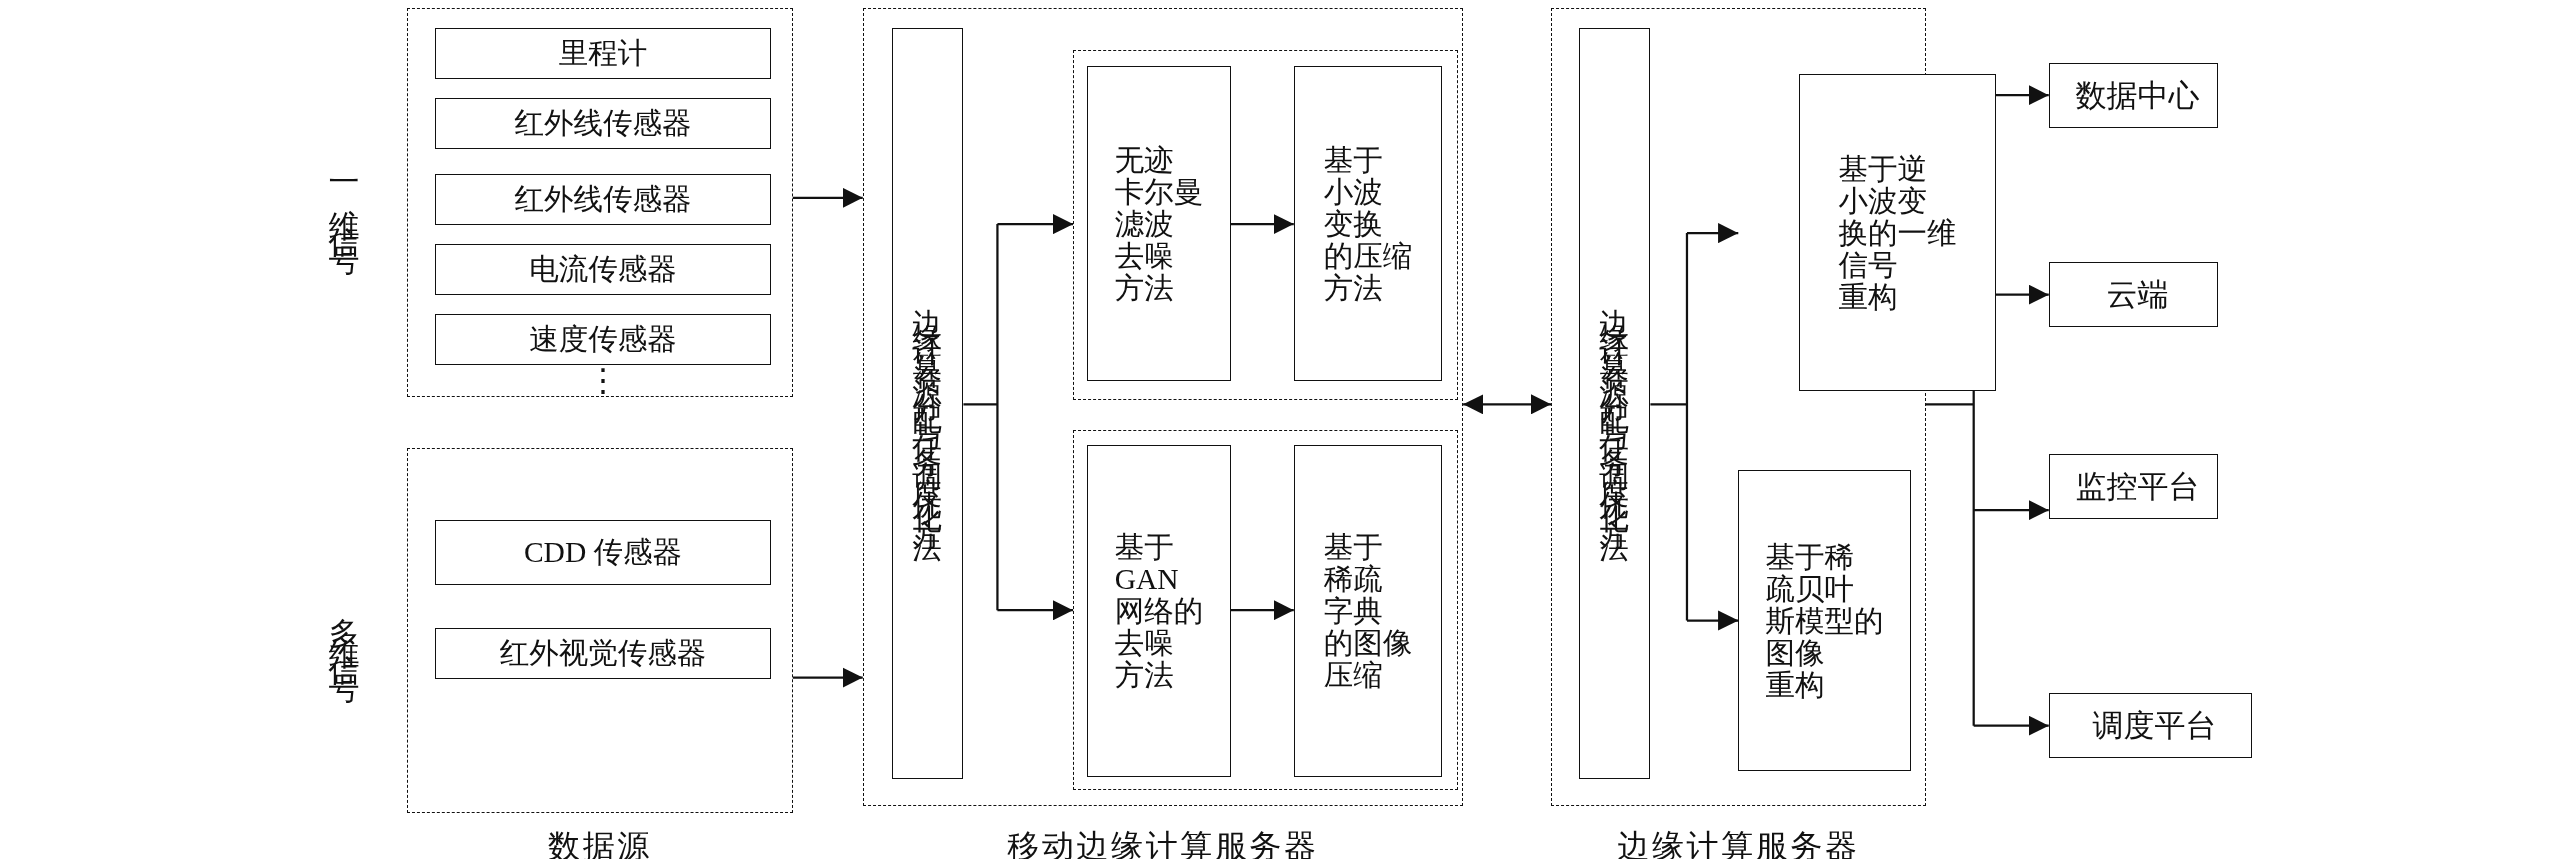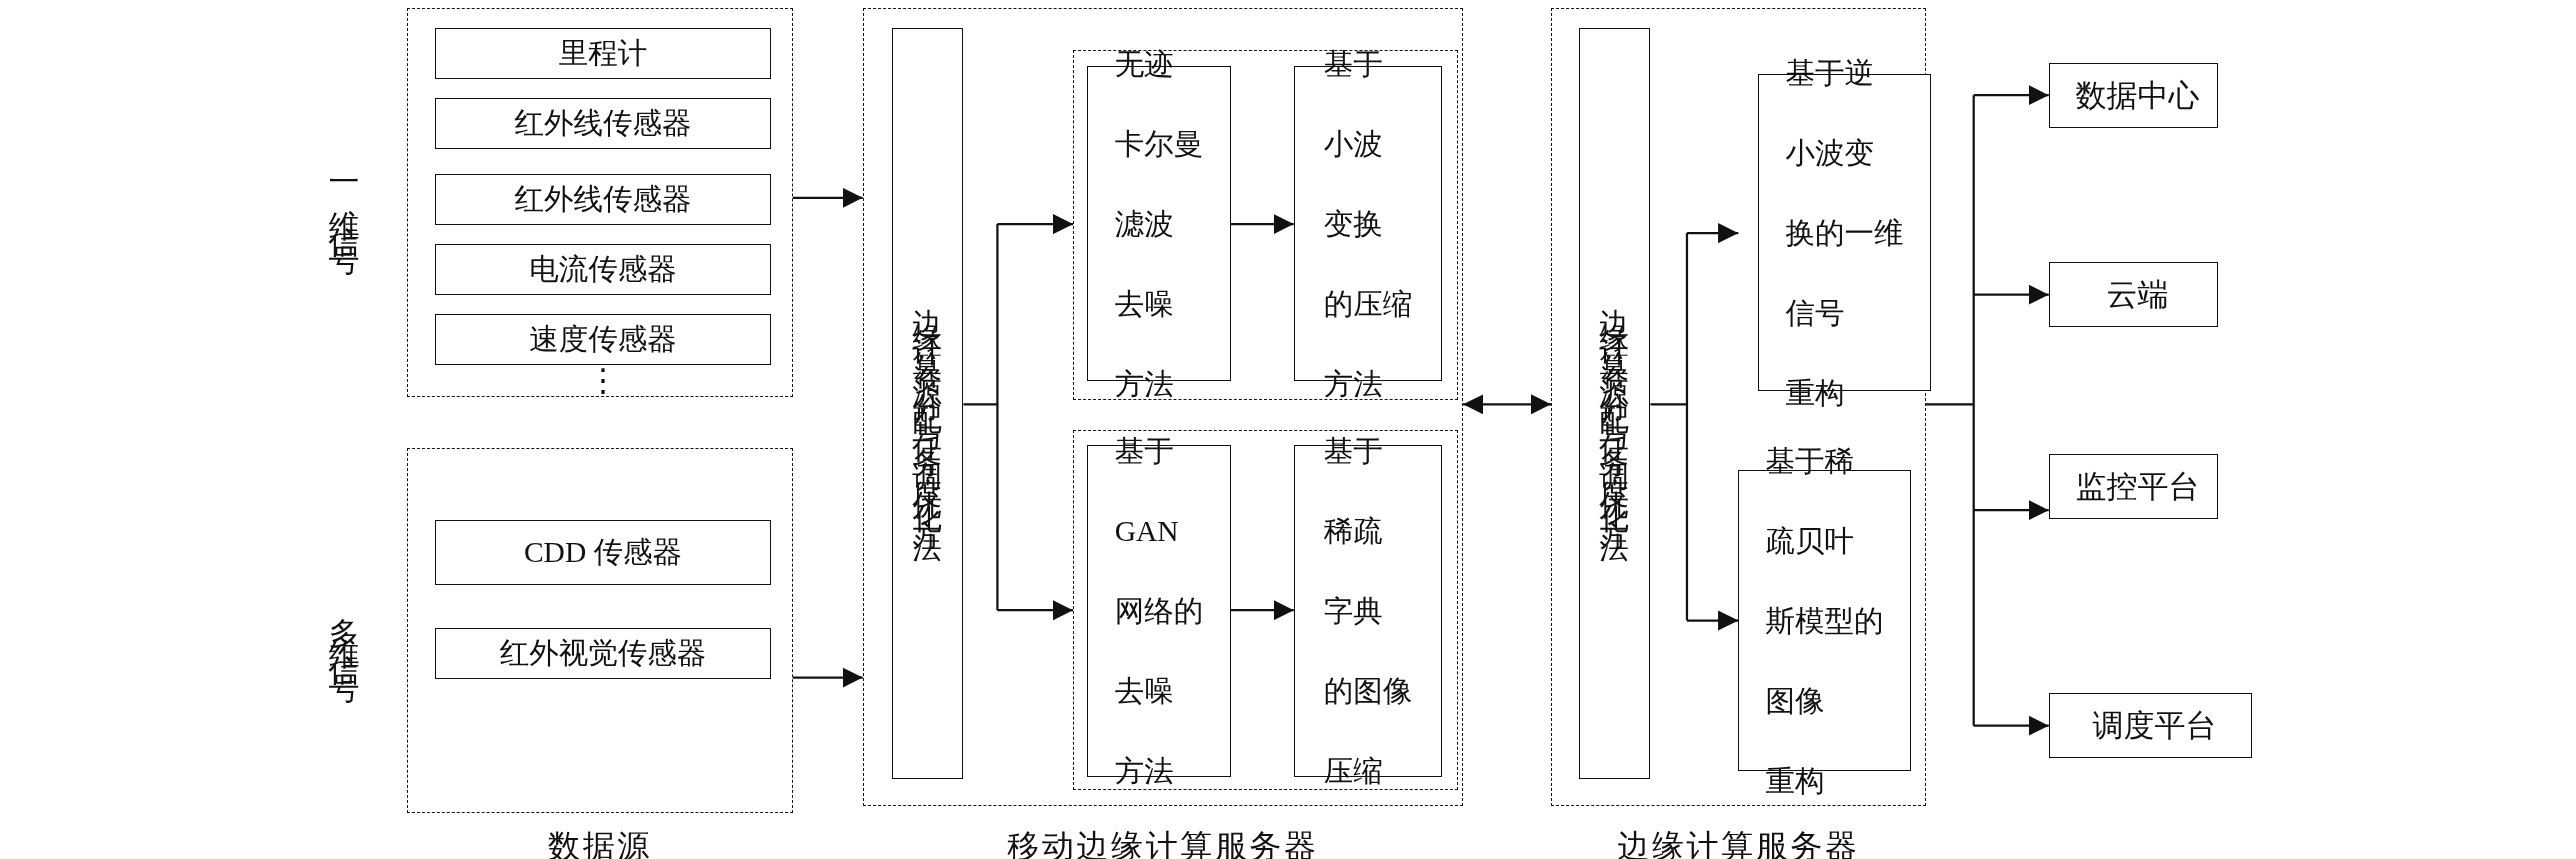--- a/index.html
+++ b/index.html
@@ -9,21 +9,21 @@
     font-family:"Liberation Serif","DejaVu Serif",serif;
     color:#111111;
   }
   #canvas { position:relative; width:2576px; height:860px; background:#ffffff; overflow:hidden; }
   .box { position:absolute; display:flex; align-items:center; justify-content:center; text-align:left; background:#ffffff; }
   .plain { background:transparent; }
   .solid { border:1.9px solid #111111; }
   .dashed { border:1.9px dashed #111111; background:transparent; }
   .sensor { font-size:29.5px; }
   .output { font-size:31px;padding-left:8px; }
-  .multiline { white-space:pre-line; font-size:29.5px; line-height:80px; }
+  .multiline { white-space:pre-line; font-size:29.5px; line-height:32px; }
   .vtext { writing-mode:vertical-rl; text-orientation:upright; }
   .vlabel { font-size:31px; letter-spacing:19px; }
   .vmethod { font-size:29.5px; letter-spacing:14px; }
   .caption { position:absolute; text-align:center; font-size:32px; letter-spacing:2.6px; }
   .ellipsis { position:absolute; display:flex; align-items:center; justify-content:center; font-size:32px; }
   svg.connectors { position:absolute; left:0; top:0; pointer-events:none; }
 </style>
 </head>
 <body>
 
@@ -124,21 +124,21 @@
   </div>
 
   <div>
 
     <div class="box dashed" style="left:1551px;top:8.3px;width:375px;height:798px"></div>
 
     <div class="box solid" style="left:1579px;top:28px;width:71px;height:751px">
       <span class="vtext vmethod">边缘计算资源分配与任务调度优化方法</span>
     </div>
 
-    <div class="box solid multiline" style="left:1758px;top:74px;width:173px;height:317px">基于逆
+    <div class="box solid multiline" style="left:1799px;top:74px;width:197px;height:317px">基于逆
 小波变
 换的一维
 信号
 重构</div>
     <div class="box solid multiline" style="left:1738px;top:470px;width:173px;height:301px">基于稀
 疏贝叶
 斯模型的
 图像
 重构</div>
 

